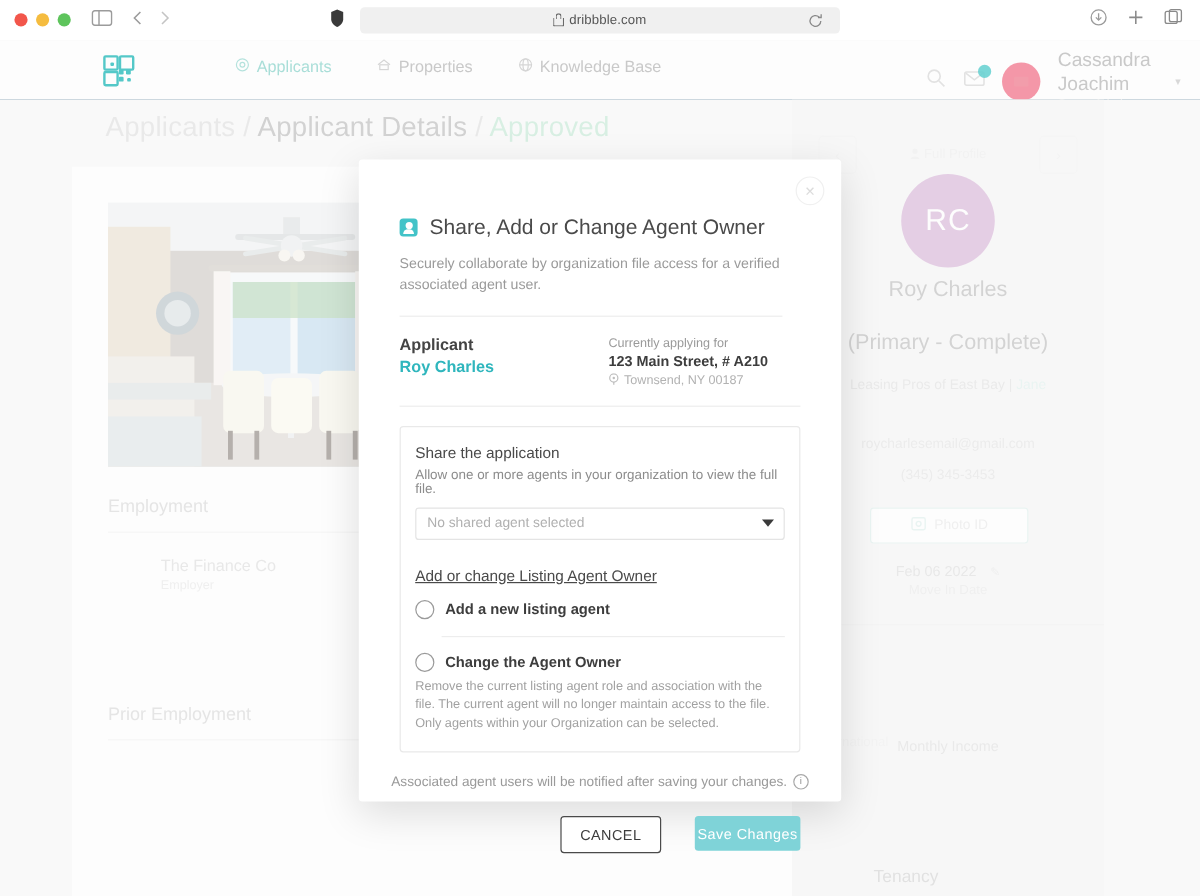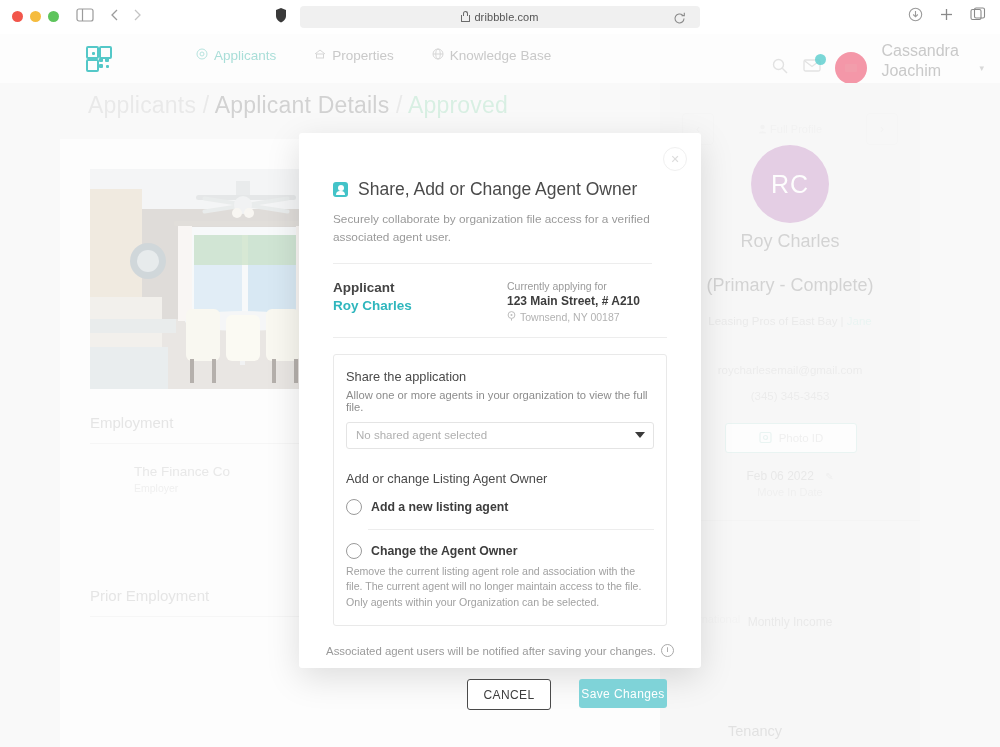--- a/index.html
+++ b/index.html
@@ -108,21 +108,21 @@
   .ap-addr{font-size:12px;color:#3d3d3d;font-weight:bold;margin-top:2px;}
   .ap-city{font-size:10.5px;color:#b2b2b2;margin-top:3px;display:flex;align-items:center;gap:4px;}
   .ap-rule{margin:14px 34px 0 34px;height:1px;background:#ededed;}
 
   .box{margin:16px 34px 0 34px;border:1px solid #e9e9e9;border-radius:3px;padding:14px 12px 14px 12px;}
   .box-h{font-size:12.8px;color:#4a4a4a;}
   .box-p{font-size:11.2px;color:#8c8c8c;margin-top:5px;}
   .select{margin-top:9px;height:25px;border:1px solid #e4e4e4;border-radius:3px;display:flex;align-items:center;justify-content:space-between;padding:0 8px 0 9px;}
   .select span.ph{font-size:11.5px;color:#b0b0b0;}
   .tri{width:0;height:0;border-left:5px solid transparent;border-right:5px solid transparent;border-top:6px solid #3a3a3a;}
-  .box-h2{font-size:12.8px;color:#4a4a4a;margin-top:22px;}
+  .box-h2{font-size:12.8px;color:#4a4a4a;margin-top:22px;text-decoration:underline;}
   .radio-line{display:flex;align-items:center;gap:9px;margin-top:13px;}
   .radio{width:14px;height:14px;border-radius:50%;border:1.4px solid #9a9a9a;flex:0 0 auto;}
   .radio-lab{font-size:12.3px;color:#3d3d3d;font-weight:bold;}
   .radio-desc{font-size:10.6px;line-height:1.5;color:#a1a1a1;margin-top:5px;padding-left:0;}
   .opt-rule{margin:14px 0 0 22px;height:1px;background:#ededed;}
 
   .foot-note{margin-top:18px;text-align:center;font-size:11.4px;color:#9a9a9a;display:flex;align-items:center;justify-content:center;gap:5px;}
   .info-i{width:11px;height:11px;border:1px solid #a9a9a9;border-radius:50%;font-size:8px;line-height:10px;text-align:center;color:#8e8e8e;}
   .actions{margin-top:22px;display:flex;justify-content:flex-end;gap:28px;padding-right:34px;}
   .btn{height:29px;border-radius:3px;display:flex;align-items:center;justify-content:center;font-size:12px;letter-spacing:.4px;}

